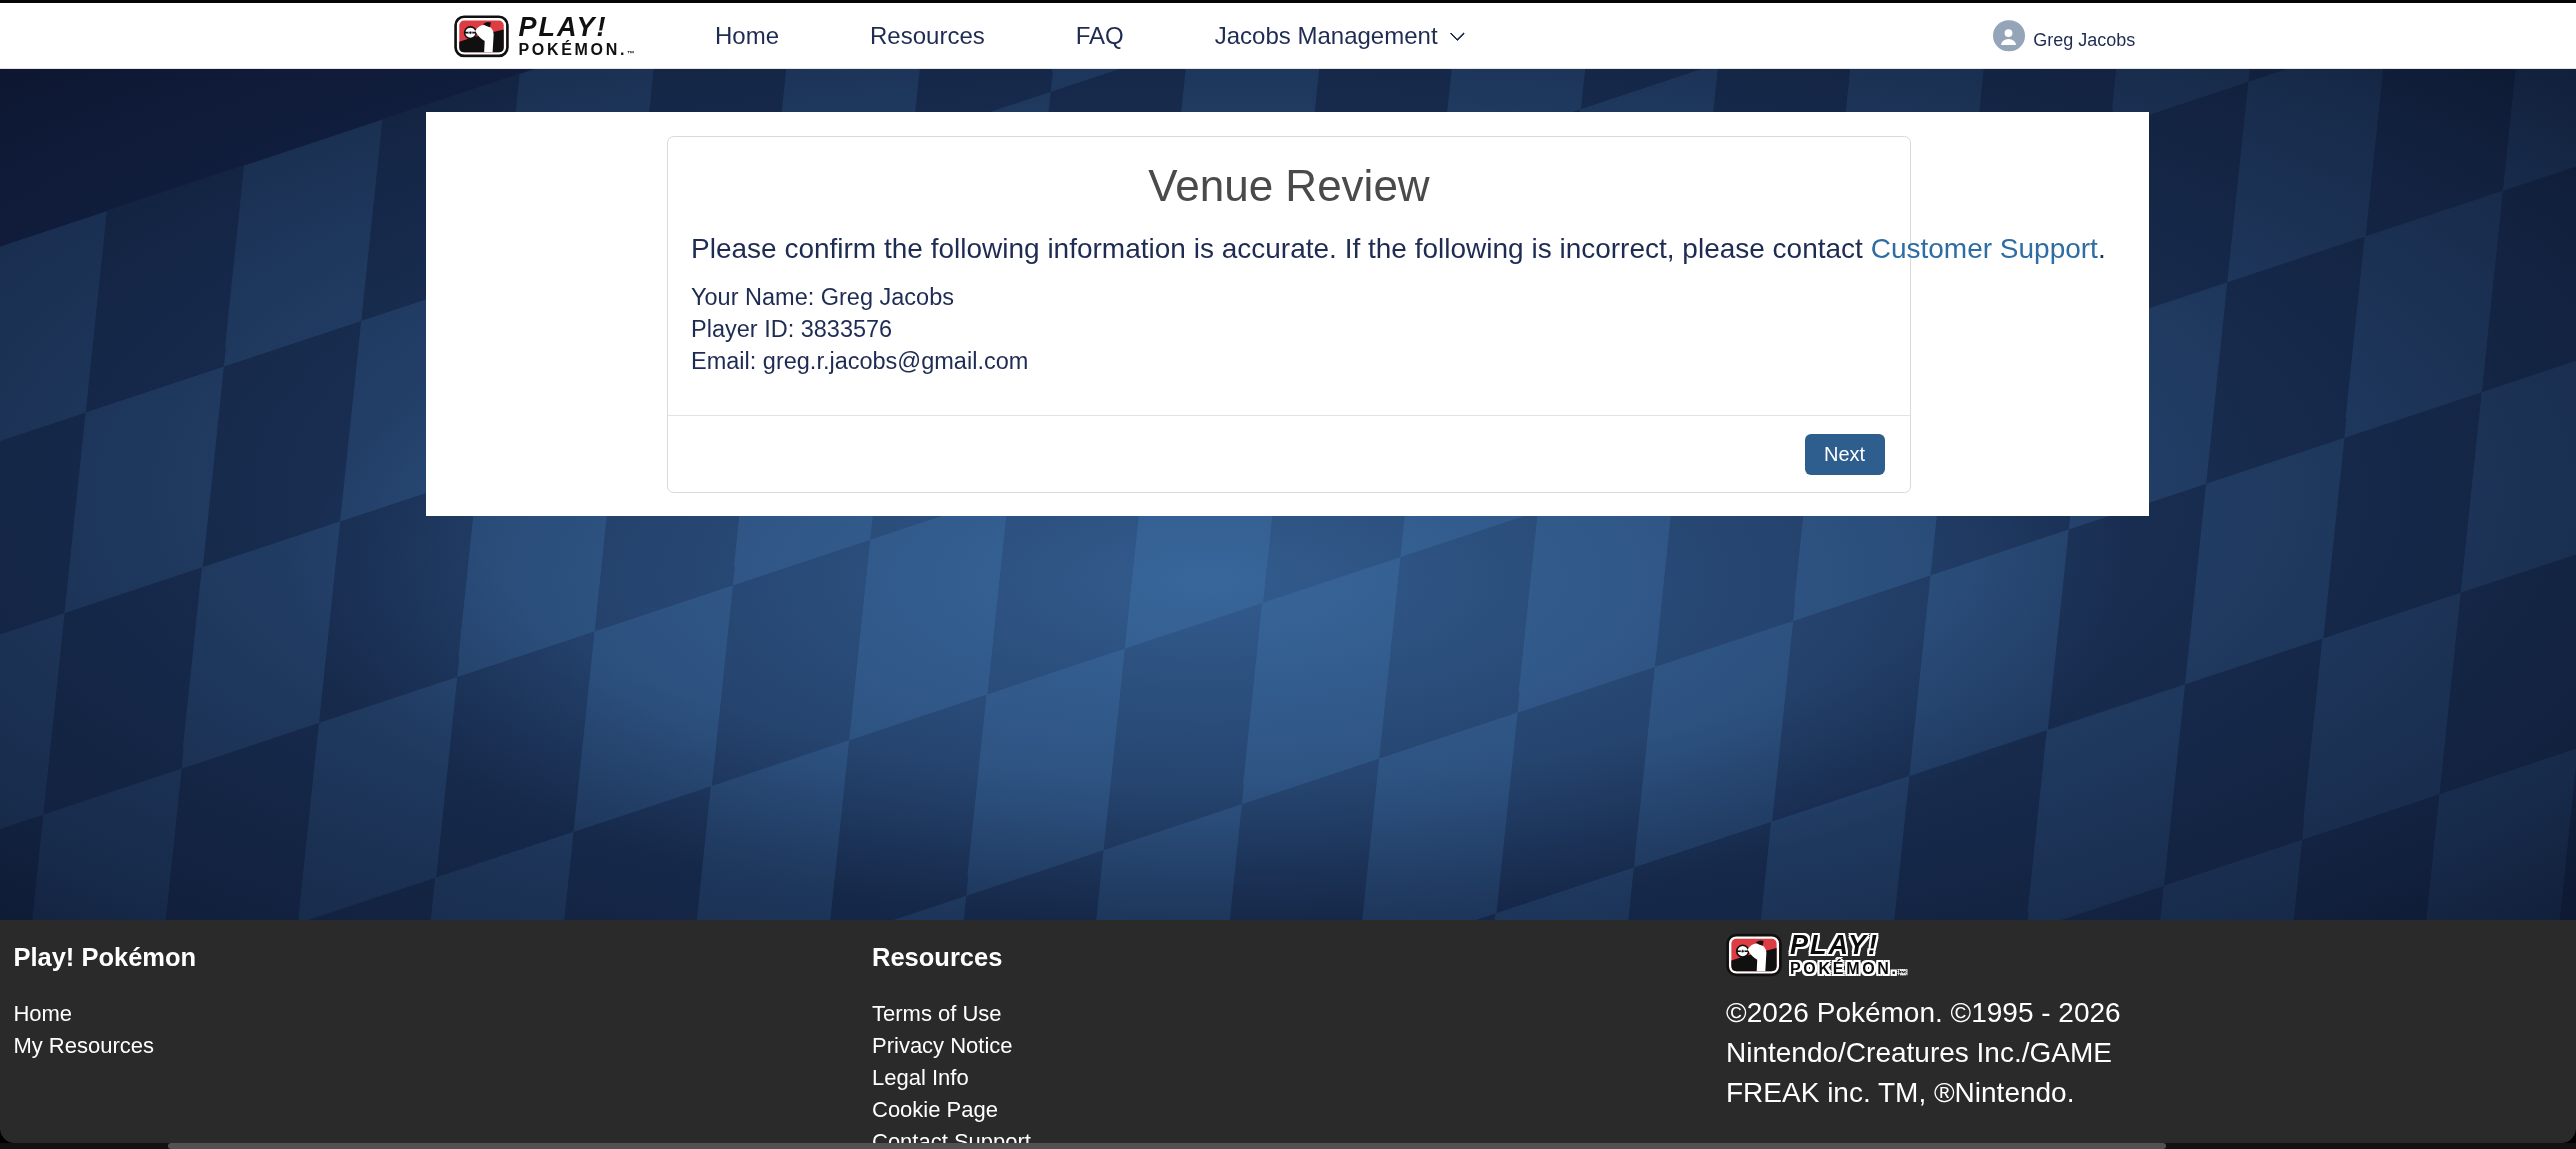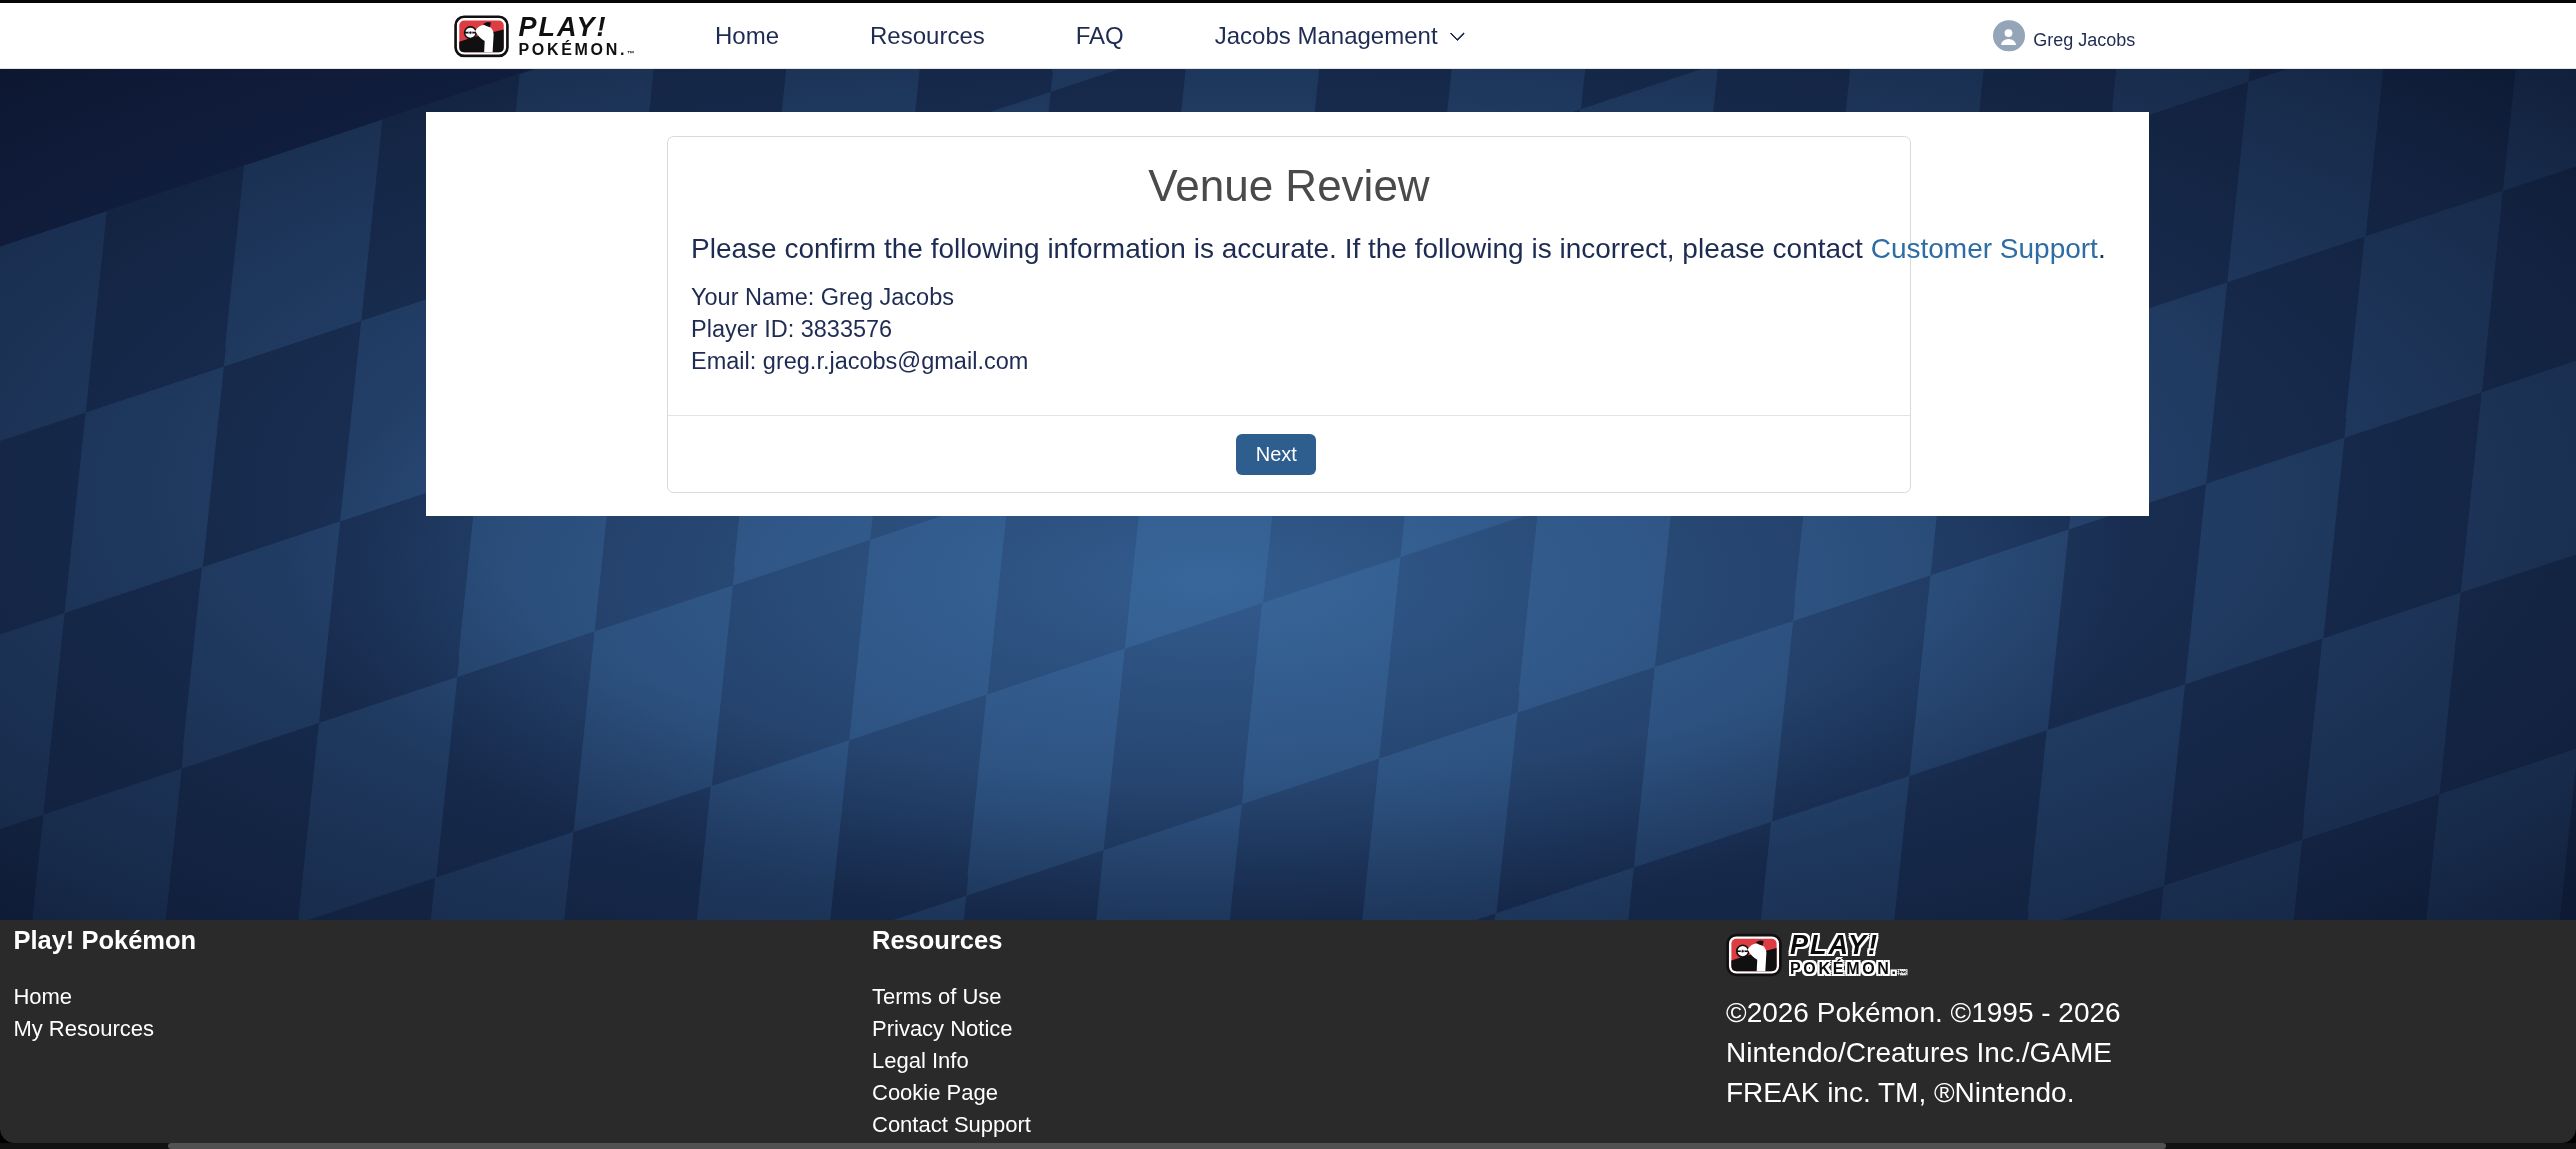--- a/index.html
+++ b/index.html
@@ -89,35 +89,35 @@
   }
   .card-title {
     margin: 24px 0 0; text-align: center;
     font-size: 44px; font-weight: normal; color: #4a4a4a;
   }
   .card-intro { margin: 22px 23px 0; font-size: 28px; color: #1e2b52; white-space: nowrap; }
   .support-link { color: #2e6da4; text-decoration: none; cursor: pointer; }
   .player-info { margin: 16px 23px 0; font-size: 23.5px; color: #1e2b52; line-height: 32px; }
   .card-footer {
     margin-top: auto; height: 77px; border-top: 1.3px solid #e0e3e7;
-    display: flex; align-items: center; justify-content: center; padding-right: 25.5px;
+    display: flex; align-items: center; justify-content: flex-end; padding-right: 25.5px;
   }
   .next-btn {
     width: 80px; height: 41px; background: #2d5e8e; color: #ffffff;
     font-size: 20px; font-family: "Liberation Sans", sans-serif;
     border: none; border-radius: 6px; cursor: pointer;
   }
 
   
   .site-footer {
     position: relative; height: 223px; background: #2a2a2b;
     border-bottom-left-radius: 14.8px; border-bottom-right-radius: 14.8px;
     color: #fff;
   }
-  .fcol { position: absolute; top: 6px; }
+  .fcol { position: absolute; top: 23px; }
   .fcol-1 { left: 13.4px; }
   .fcol-2 { left: 872px; }
   .fcol-3 { left: 1726px; top: 12px; }
   .fcol-title { margin: 0; font-size: 25.5px; font-weight: bold; color: #fff; }
   .flinks { margin-top: 25.5px; }
   .flink {
     display: block; font-size: 22px; line-height: 32px; color: #ffffff;
     text-decoration: none;
   }
   .footer-brand { display: flex; align-items: center; gap: 8px; cursor: pointer; }

